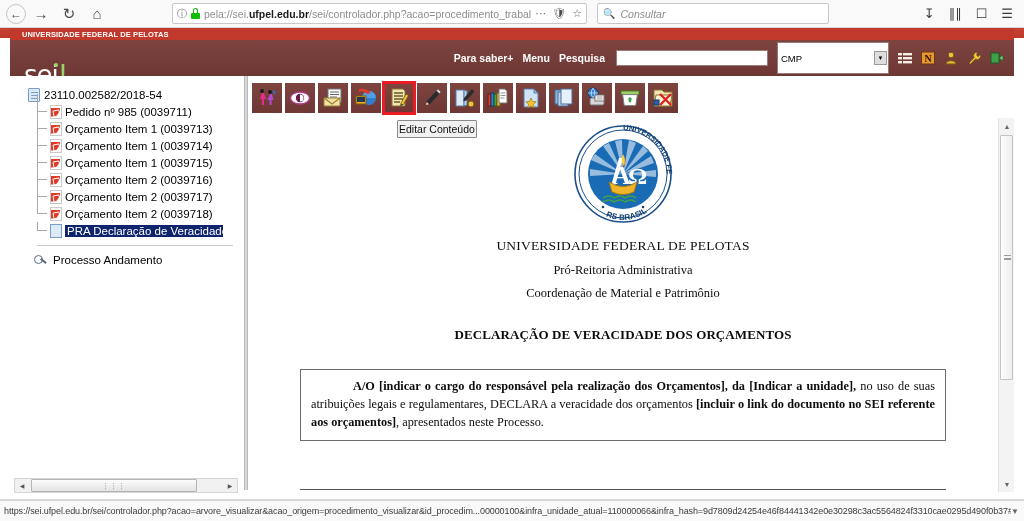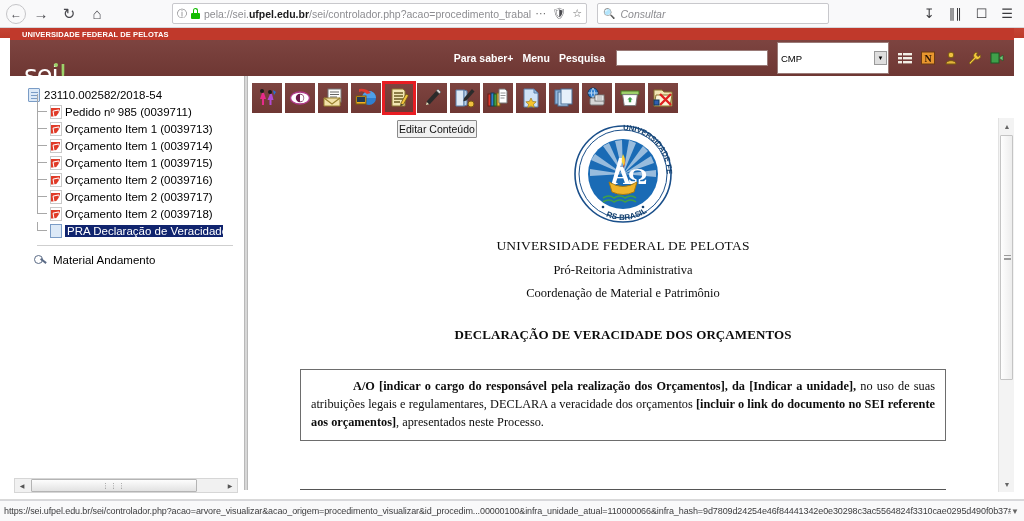--- a/index.html
+++ b/index.html
@@ -438,21 +438,21 @@
         </div>
         <div class="tree-child sel">
           <span class="ico-doc"></span>
           <span class="sel-wrap"><span class="label">PRA Declaração de Veracidade dos Orç</span></span>
         </div>
 
         <div class="tree-sep"></div>
 
         <div class="tree-action">
           <span class="ico-key"></span>
-          <span>Material Andamento</span>
+          <span>Processo Andamento</span>
         </div>
       </div>
 
       <div class="hscroll">
         <div class="hs-arrow">◀</div>
         <div class="hs-track">
           <div class="hs-thumb">⋮⋮⋮</div>
         </div>
         <div class="hs-arrow">▶</div>
       </div>

